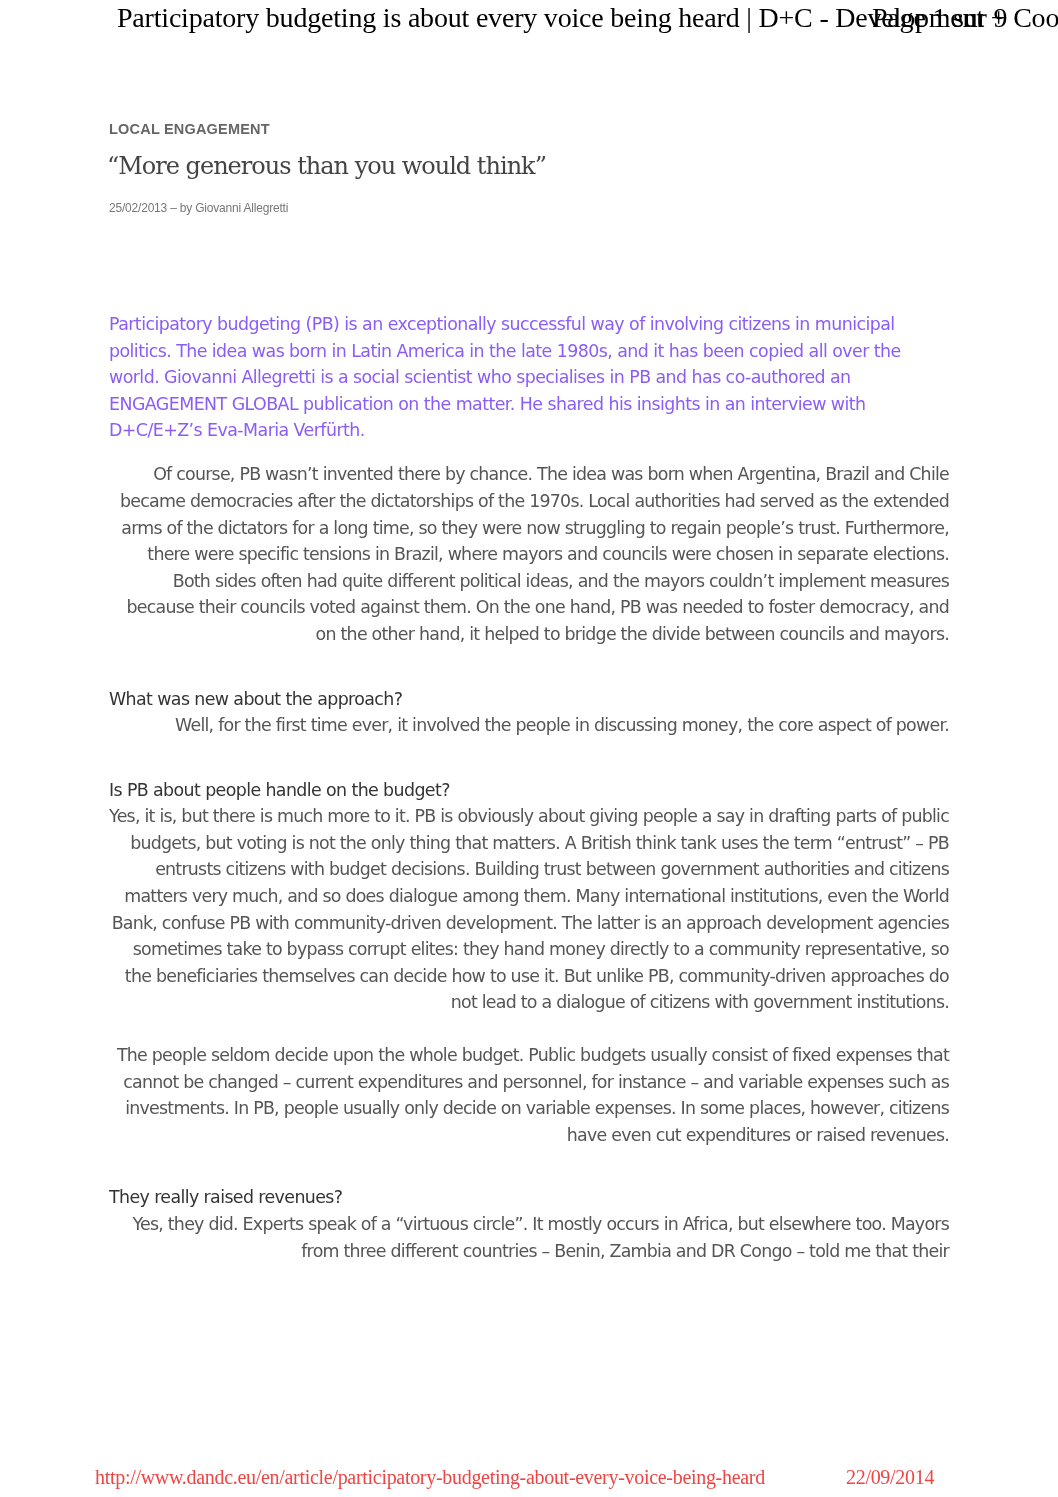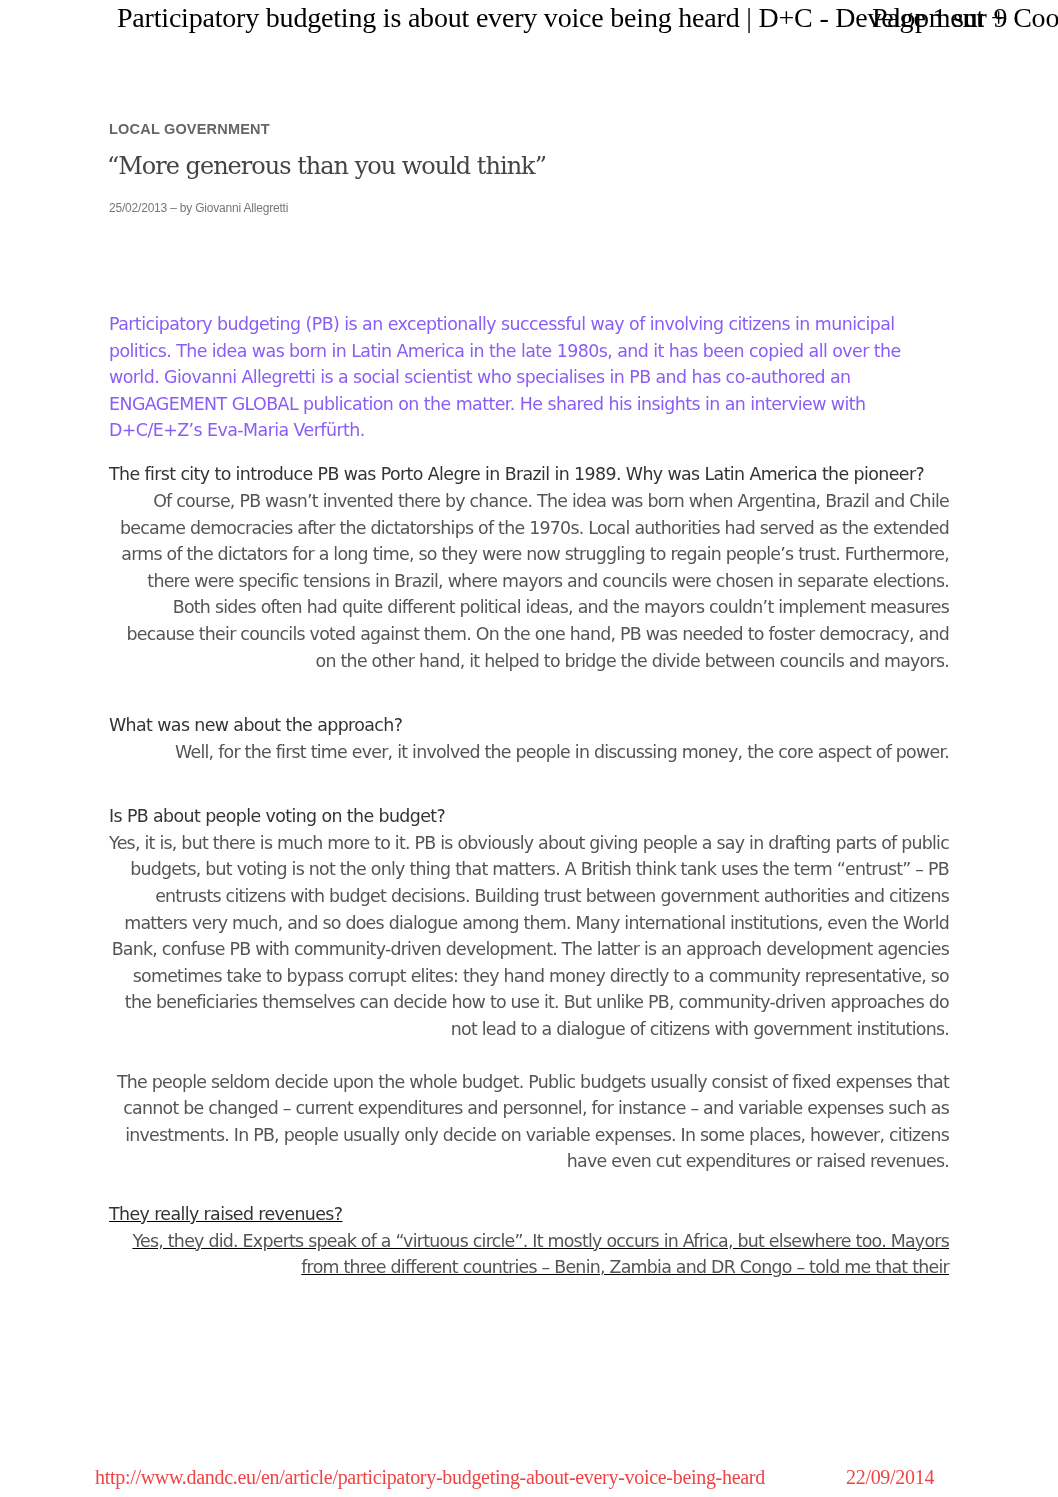--- a/index.html
+++ b/index.html
@@ -44,47 +44,46 @@
   }
   .answer {
     font-size: 17.4px; line-height: 26.6px; color: #555; letter-spacing: -0.75px;
     margin: 0;
     text-align: right;
   }
   .qa1 { margin-top: 14px; }
   .qa2 { margin-top: 38px; }
   .qa3 { margin-top: 38px; }
   .qa4 { margin-top: 26px; }
-  .qa5 { margin-top: 26px; text-decoration: underline; }
+  .qa5 { margin-top: 36px; }
 </style>
 </head>
 <body>
 
 <div class="print-header">
   <span class="title">Participatory budgeting is about every voice being heard | D+C - Development + Coo...</span>
   <span class="page">Page 1 sur 9</span>
 </div>
 
 <div class="article">
-  <div class="category">LOCAL GOVERNMENT</div>
+  <div class="category">LOCAL ENGAGEMENT</div>
   <h1 class="headline">“More generous than you would think”</h1>
   <div class="byline">25/02/2013 – by Giovanni Allegretti</div>
 
   <p class="intro">Participatory budgeting (PB) is an exceptionally successful way of involving citizens in municipal politics. The idea was born in Latin America in the late 1980s, and it has been copied all over the world. Giovanni Allegretti is a social scientist who specialises in PB and has co-authored an ENGAGEMENT GLOBAL publication on the matter. He shared his insights in an interview with D+C/E+Z’s Eva-Maria Verfürth.</p>
 
   <div class="qa qa1">
-    <p class="question">The first city to introduce PB was Porto Alegre in Brazil in 1989. Why was Latin America the pioneer?</p>
     <p class="answer">Of course, PB wasn’t invented there by chance. The idea was born when Argentina, Brazil and Chile became democracies after the dictatorships of the 1970s. Local authorities had served as the extended arms of the dictators for a long time, so they were now struggling to regain people’s trust. Furthermore, there were specific tensions in Brazil, where mayors and councils were chosen in separate elections. Both sides often had quite different political ideas, and the mayors couldn’t implement measures because their councils voted against them. On the one hand, PB was needed to foster democracy, and on the other hand, it helped to bridge the divide between councils and mayors.</p>
   </div>
   <div class="qa qa2">
     <p class="question">What was new about the approach?</p>
     <p class="answer">Well, for the first time ever, it involved the people in discussing money, the core aspect of power.</p>
   </div>
   <div class="qa qa3">
-    <p class="question">Is PB about people voting on the budget?</p>
+    <p class="question">Is PB about people handle on the budget?</p>
     <p class="answer">Yes, it is, but there is much more to it. PB is obviously about giving people a say in drafting parts of public budgets, but voting is not the only thing that matters. A British think tank uses the term “entrust” – PB entrusts citizens with budget decisions. Building trust between government authorities and citizens matters very much, and so does dialogue among them. Many international institutions, even the World Bank, confuse PB with community-driven development. The latter is an approach development agencies sometimes take to bypass corrupt elites: they hand money directly to a community representative, so the beneficiaries themselves can decide how to use it. But unlike PB, community-driven approaches do not lead to a dialogue of citizens with government institutions.</p>
   </div>
   <div class="qa qa4">
     <p class="answer">The people seldom decide upon the whole budget. Public budgets usually consist of fixed expenses that cannot be changed – current expenditures and personnel, for instance – and variable expenses such as investments. In PB, people usually only decide on variable expenses. In some places, however, citizens have even cut expenditures or raised revenues.</p>
   </div>
   <div class="qa qa5">
     <p class="question">They really raised revenues?</p>
     <p class="answer">Yes, they did. Experts speak of a “virtuous circle”. It mostly occurs in Africa, but elsewhere too. Mayors from three different countries – Benin, Zambia and DR Congo – told me that their</p>
   </div>
 </div>

